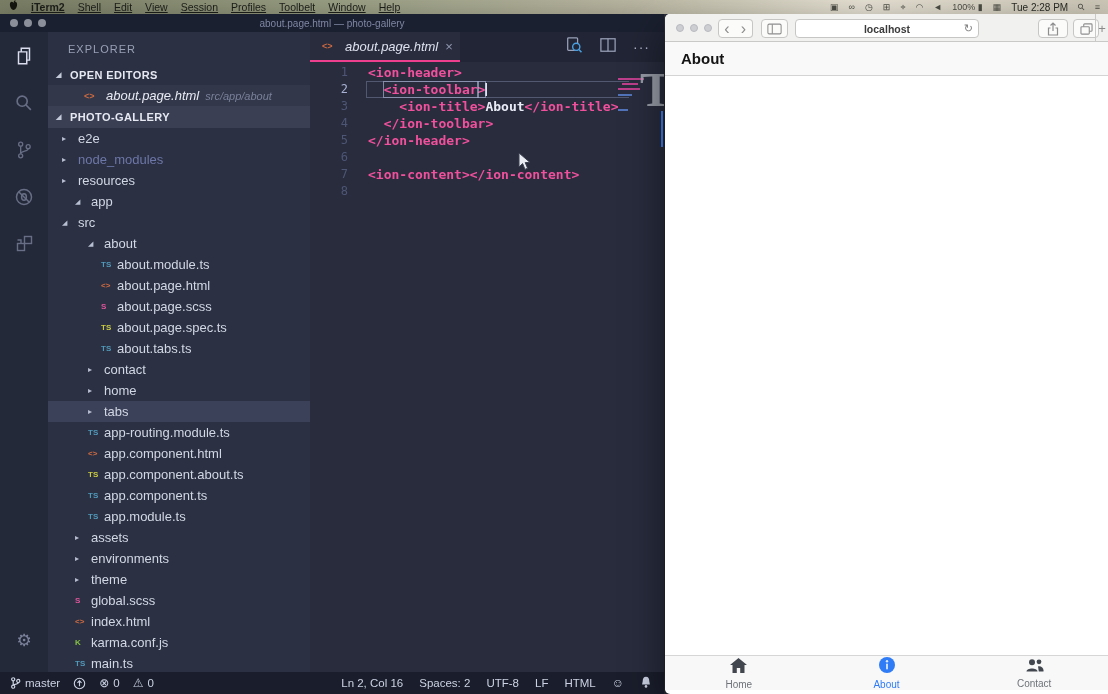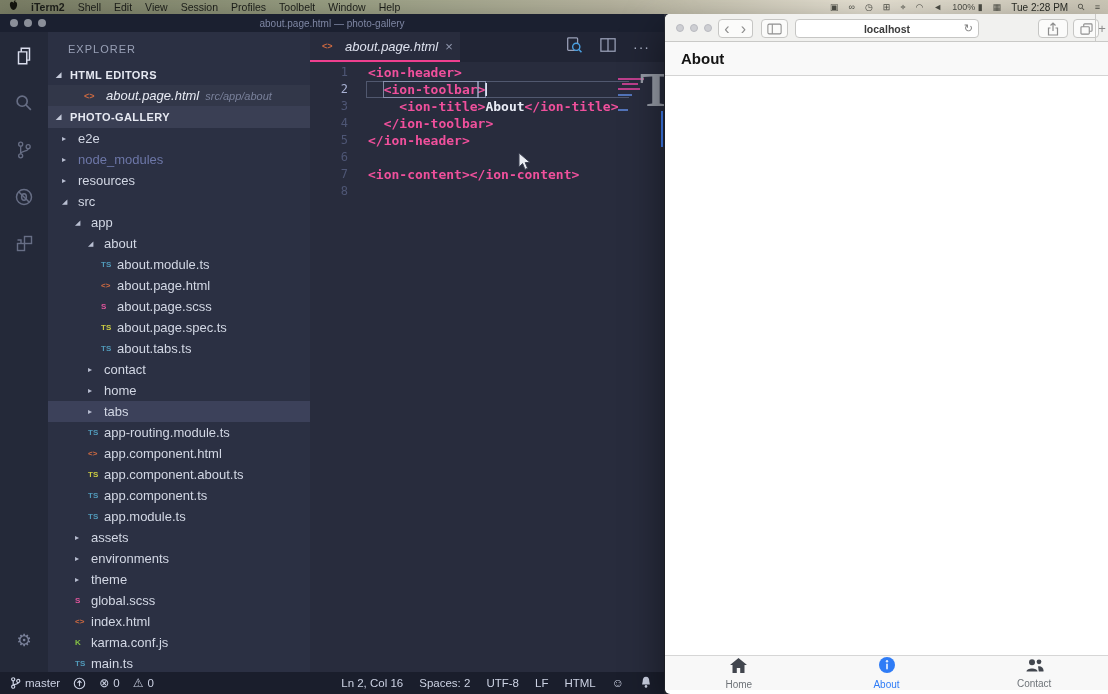--- a/index.html
+++ b/index.html
@@ -5,21 +5,21 @@
   * { margin:0; padding:0; box-sizing:border-box; }
   html,body { width:1108px; height:694px; overflow:hidden; }
   body { font-family:"Liberation Sans", sans-serif; background:#30343f; position:relative; }
   #screen { position:absolute; inset:0; }
 
   
   #menubar { position:absolute; left:0; top:0; width:1108px; height:14px;
     background:linear-gradient(90deg,#7b7f66 0%,#9aa084 30%,#b9b6a1 55%,#e9e4d6 78%,#cdc8b8 100%);
     display:flex; align-items:center; font-size:10.5px; color:#1d1f1a; }
   #menu-left { display:flex; align-items:center; gap:13px; padding-left:9px; }
-  #menu-left .menu-item { line-height:14px; }
+  #menu-left .menu-item { line-height:14px;text-decoration:underline; }
   #menu-left .menu-item.app { font-weight:bold; }
   #menu-right { margin-left:auto; display:flex; align-items:center; gap:10px; padding-right:8px; color:#2a2c26; }
   #menu-right .mstatus { font-size:9px; opacity:.8; }
   #menu-right .clock { font-size:10px; }
   .spotlight-glyph { display:inline-block; transform:rotate(-45deg); font-size:10px; }
 
   
   #vscode { position:absolute; left:0; top:14px; width:664px; height:680px; background:#282c3d;
     box-shadow:0 12px 34px rgba(0,0,0,.5); }
   #vs-titlebar { position:absolute; left:0; top:0; right:0; height:18px; background:#1b2030;
@@ -206,21 +206,21 @@
             <path d="M4 8h4v4"></path>
           </svg>
       </div>
       <div class="act-icon bottom">⚙</div>
     </div>
 
     <div id="sidebar">
       <div id="explorer-heading">EXPLORER</div>
       <div class="sect-header" id="sect-open-editors">
         <span class="arrow">◢</span>
-        <span>HTML EDITORS</span>
+        <span>OPEN EDITORS</span>
       </div>
       <div id="open-editor-row">
         <span class="ficon" id="oe-icon" style="color: rgb(207, 106, 65);">&lt;&gt;</span>
         <span class="fname">about.page.html</span>
         <span class="fpath">src/app/about</span>
       </div>
       <div class="sect-header" id="sect-project">
         <span class="arrow">◢</span>
         <span>PHOTO-GALLERY</span>
       </div>
@@ -230,27 +230,27 @@
             <span class="lbl">e2e</span>
           </div>
           <div class="trow" style="padding-left: 14px;">
             <span class="slot">▸</span>
             <span class="lbl dim">node_modules</span>
           </div>
           <div class="trow" style="padding-left: 14px;">
             <span class="slot">▸</span>
             <span class="lbl">resources</span>
           </div>
+          <div class="trow" style="padding-left: 27px;">
+            <span class="slot exp">◢</span>
+            <span class="lbl">app</span>
+          </div>
           <div class="trow" style="padding-left: 14px;">
             <span class="slot exp">◢</span>
             <span class="lbl">src</span>
-          </div>
-          <div class="trow" style="padding-left: 27px;">
-            <span class="slot exp">◢</span>
-            <span class="lbl">app</span>
           </div>
           <div class="trow" style="padding-left: 40px;">
             <span class="slot exp">◢</span>
             <span class="lbl">about</span>
           </div>
           <div class="trow" style="padding-left: 53px;">
             <span class="slot ficon" style="color: rgb(81, 154, 186);">TS</span>
             <span class="lbl">about.module.ts</span>
           </div>
           <div class="trow" style="padding-left: 53px;">

